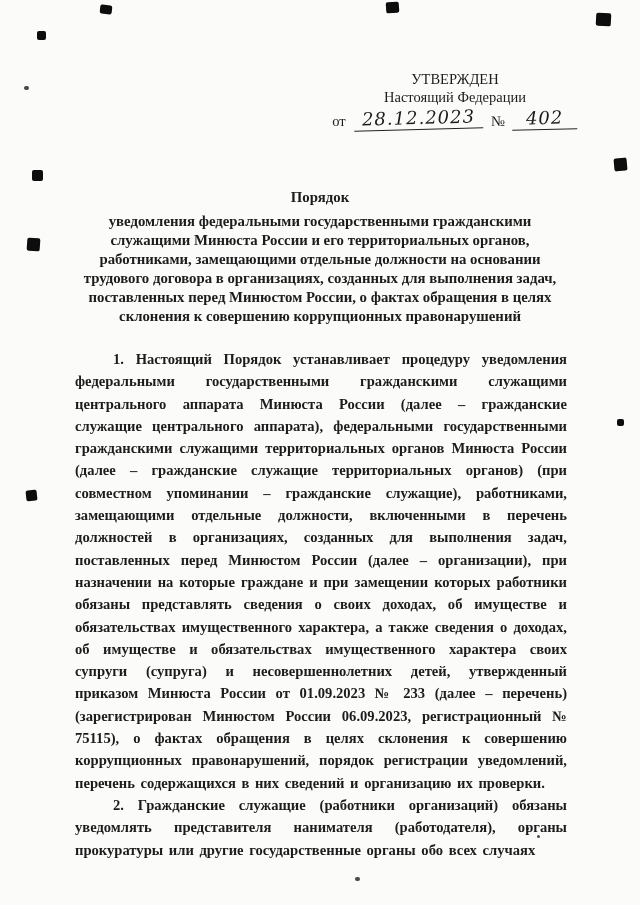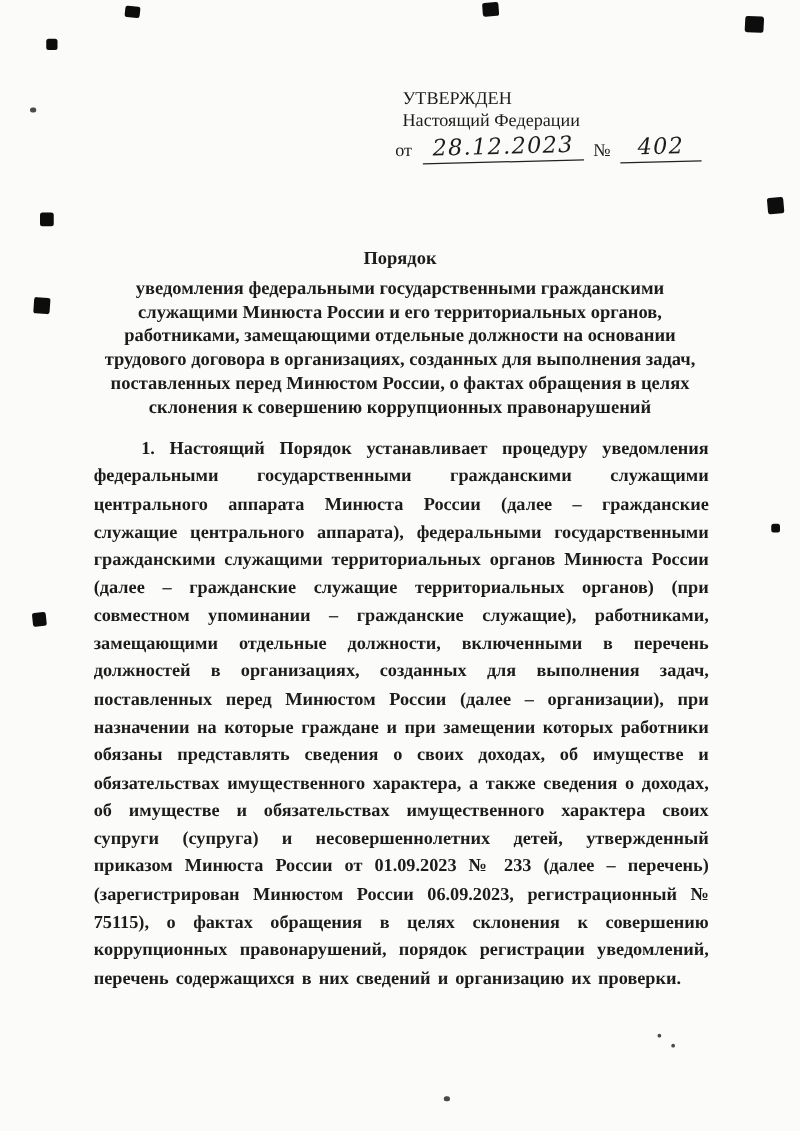--- a/index.html
+++ b/index.html
@@ -21,23 +21,23 @@
     position: absolute;
     background: #0d0d0d;
     border-radius: 2px;
   }
   .artifact.light { background: #4a4a4a; }
 
   
   .approval {
     position: absolute;
     top: 70px;
-    left: 322px;
+    left: 338px;
     width: 234px;
-    text-align: left;
+    text-align: center;
     font-size: 14.5px;
     line-height: 18px;
     white-space: nowrap;
   }
   .approval .from-line {
     margin-top: 2px;
     display: flex;
     justify-content: center;
     align-items: flex-end;
     gap: 8px;
@@ -51,21 +51,21 @@
     letter-spacing: 1px;
     border-bottom: 1.4px solid #222;
     padding: 0 8px 1px 8px;
     transform: rotate(-1.5deg);
   }
   .hand.num { padding: 0 14px 1px 14px; }
 
   
   .doc-title {
     position: absolute;
-    top: 198px;
+    top: 188px;
     left: 70px;
     width: 500px;
     text-align: center;
     font-weight: bold;
     font-size: 14.8px;
     line-height: 19px;
   }
   .doc-title .head { margin-bottom: 5px; }
 
   
@@ -115,15 +115,16 @@
     </div>
   </div>
 
   <div class="doc-title">
     <div class="head">Порядок</div>
     <div>уведомления федеральными государственными гражданскими служащими Минюста России и его территориальных органов, работниками, замещающими отдельные должности на основании трудового договора в организациях, созданных для выполнения задач, поставленных перед Минюстом России, о фактах обращения в целях склонения к совершению коррупционных правонарушений</div>
   </div>
 
   <div class="doc-body">
     <p>1. Настоящий Порядок устанавливает процедуру уведомления федеральными государственными гражданскими служащими центрального аппарата Минюста России (далее – гражданские служащие центрального аппарата), федеральными государственными гражданскими служащими территориальных органов Минюста России (далее – гражданские служащие территориальных органов) (при совместном упоминании – гражданские служащие), работниками, замещающими отдельные должности, включенными в перечень должностей в организациях, созданных для выполнения задач, поставленных перед Минюстом России (далее – организации), при назначении на которые граждане и при замещении которых работники обязаны представлять сведения о своих доходах, об имуществе и обязательствах имущественного характера, а также сведения о доходах, об имуществе и обязательствах имущественного характера своих супруги (супруга) и несовершеннолетних детей, утвержденный приказом Минюста России от 01.09.2023 № 233 (далее – перечень) (зарегистрирован Минюстом России 06.09.2023, регистрационный № 75115), о фактах обращения в целях склонения к совершению коррупционных правонарушений, порядок регистрации уведомлений, перечень содержащихся в них сведений и организацию их проверки.</p>
+    <p>2. Гражданские служащие (работники организаций) обязаны уведомлять представителя нанимателя (работодателя), органы прокуратуры или другие государственные органы обо всех случаях</p>
   </div>
 
 </div>
 
 </body></html>

